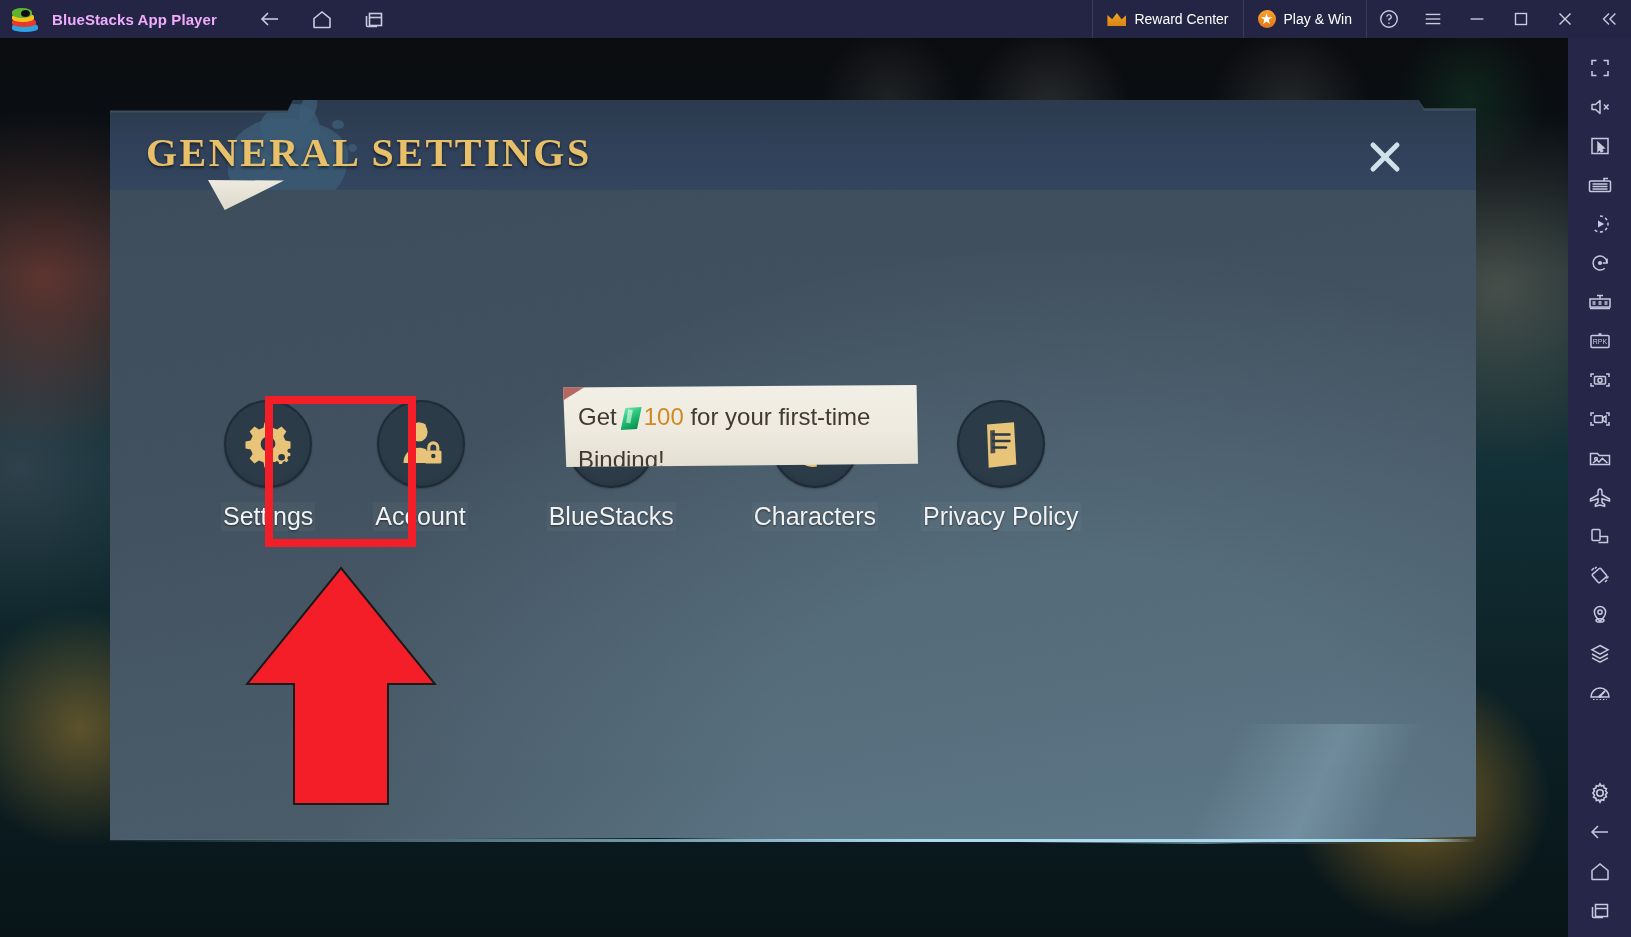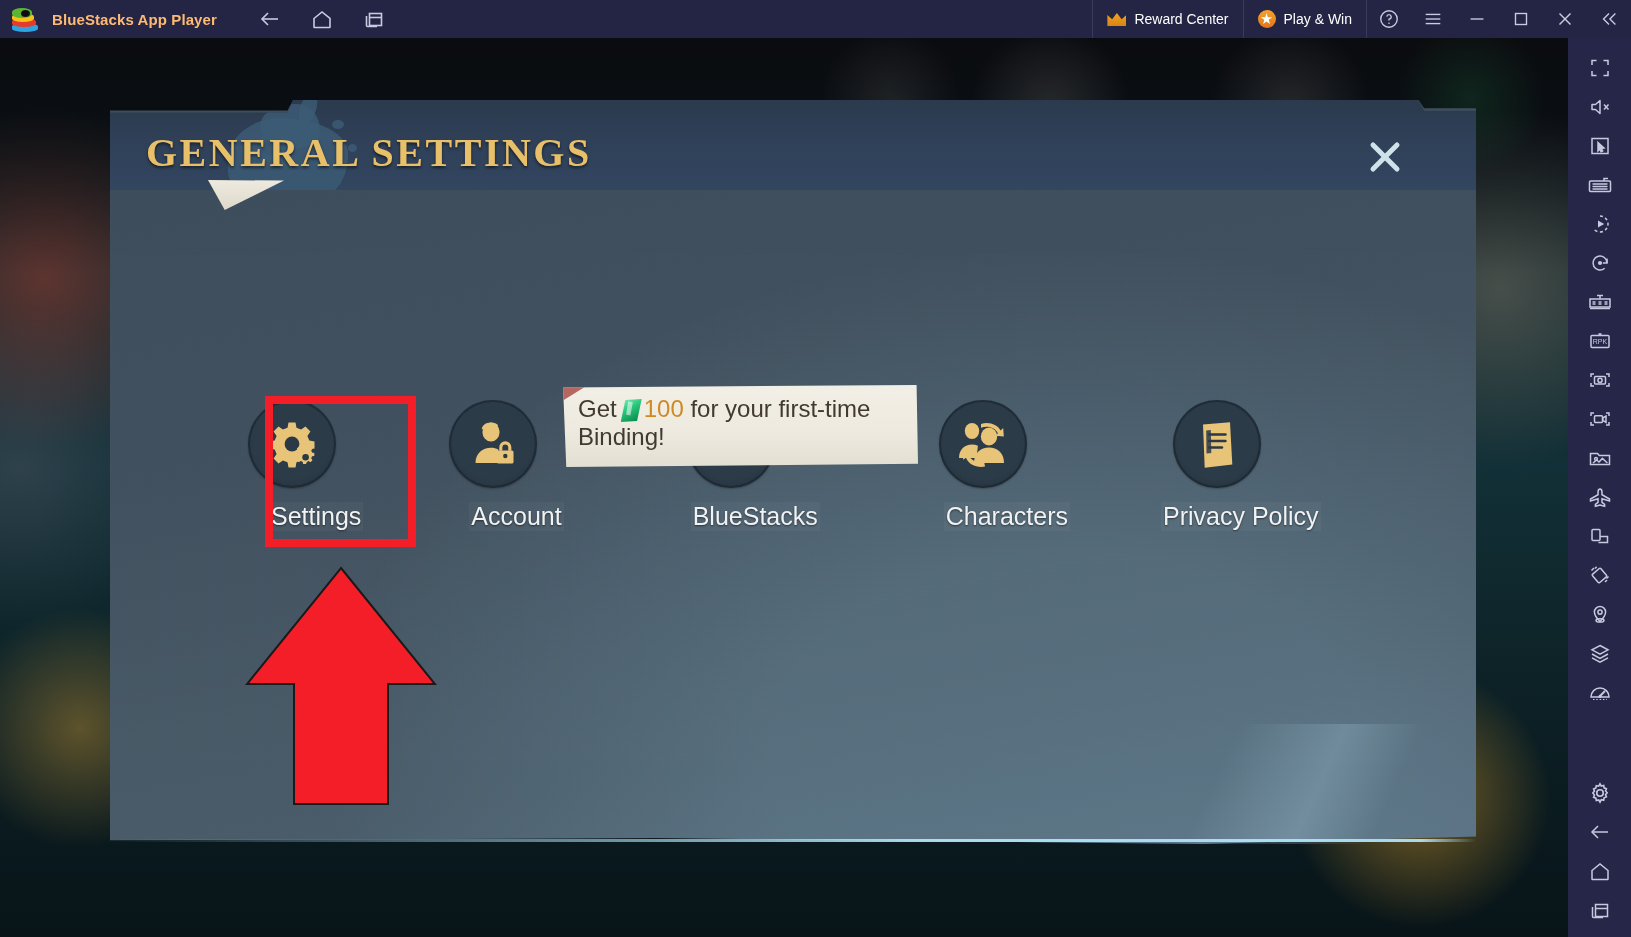--- a/index.html
+++ b/index.html
@@ -37,21 +37,21 @@
   .bs-l1 { width: 26px; height: 9px; bottom: 0;  background: #2fa3e0; }
   .bs-l2 { width: 24px; height: 9px; bottom: 5px; left: 1px; background: #e63a2e; }
   .bs-l3 { width: 22px; height: 9px; bottom: 10px; left: 2px; background: #f5c21a; }
   .bs-l4 { width: 20px; height: 10px; bottom: 14px; left: 3px; background: #5cb430; }
   .bs-eye {
     position: absolute; width: 9px; height: 7px; left: 9px; bottom: 15px;
     background: radial-gradient(ellipse at 45% 45%, #0b0b14 0 48%, #111 50%, #2a2a45 100%);
     border-radius: 50%;
   }
   #app-title {
-    color: #fdba74; font-size: 15px; font-weight: bold;
+    color: #f0abfc; font-size: 15px; font-weight: bold;
     margin-left: 14px; letter-spacing: .1px; white-space: nowrap;
   }
   .tb-nav { display: flex; align-items: center; margin-left: 40px; gap: 26px; }
   .tb-nav .ico { width: 26px; height: 26px; display: flex; align-items: center; justify-content: center; cursor: pointer; }
   .tb-nav svg { stroke: #c9cbe0; fill: none; stroke-width: 1.6; }
 
   .tb-spacer { flex: 1 1 auto; }
 
   .tb-right { display: flex; align-items: stretch; height: 38px; }
   .tb-sep { width: 1px; background: #3a3a5e; margin: 0; }
@@ -185,21 +185,21 @@
     z-index: 20;
     clip-path: polygon(0.3% 3%, 99.6% 0%, 100% 96%, 1.2% 100%);
   }
   #tooltip-corner {
     position:absolute; left:0; top:0; width: 26px; height: 16px;
     background: #a9504a; opacity:.85;
     clip-path: polygon(0 0, 100% 0, 0 100%);
   }
   #tooltip-text {
     position: absolute; left: 16px; top: 10px; right: 8px;
-    font-size: 24px; line-height: 28px; color: #403a33;
+    font-size: 24px; line-height: 43px; color: #403a33;
   }
   .gem {
     display: inline-block; width: 21px; height: 23px;
     vertical-align: -5px; margin: 0 2px 0 4px;
     background: linear-gradient(150deg, #8ff0c0 0%, #2fc97f 38%, #13a35e 70%, #0b7a47 100%);
     clip-path: polygon(22% 4%, 100% 0%, 78% 96%, 0% 100%);
     box-shadow: 1px 1px 1px rgba(0,0,0,.35);
     position: relative;
   }
   .gem::after {
@@ -237,21 +237,20 @@
     position: relative;
   }
   .disc svg { display:block; }
   .menu-label {
     margin-top: 14px;
     font-size: 25px; color: #f0f2f3;
     text-shadow: 0 1px 2px rgba(0,0,0,.5);
     white-space: nowrap;
     background: rgba(255,255,255,.035);
     padding: 0 2px;
-    margin-left: 48px;
   }
 
   
   #highlight-box {
     position: absolute;
     left: 265px; top: 396px;
     width: 151px; height: 151px;
     border: 8px solid #f41e28;
     z-index: 30;
     pointer-events: none;

